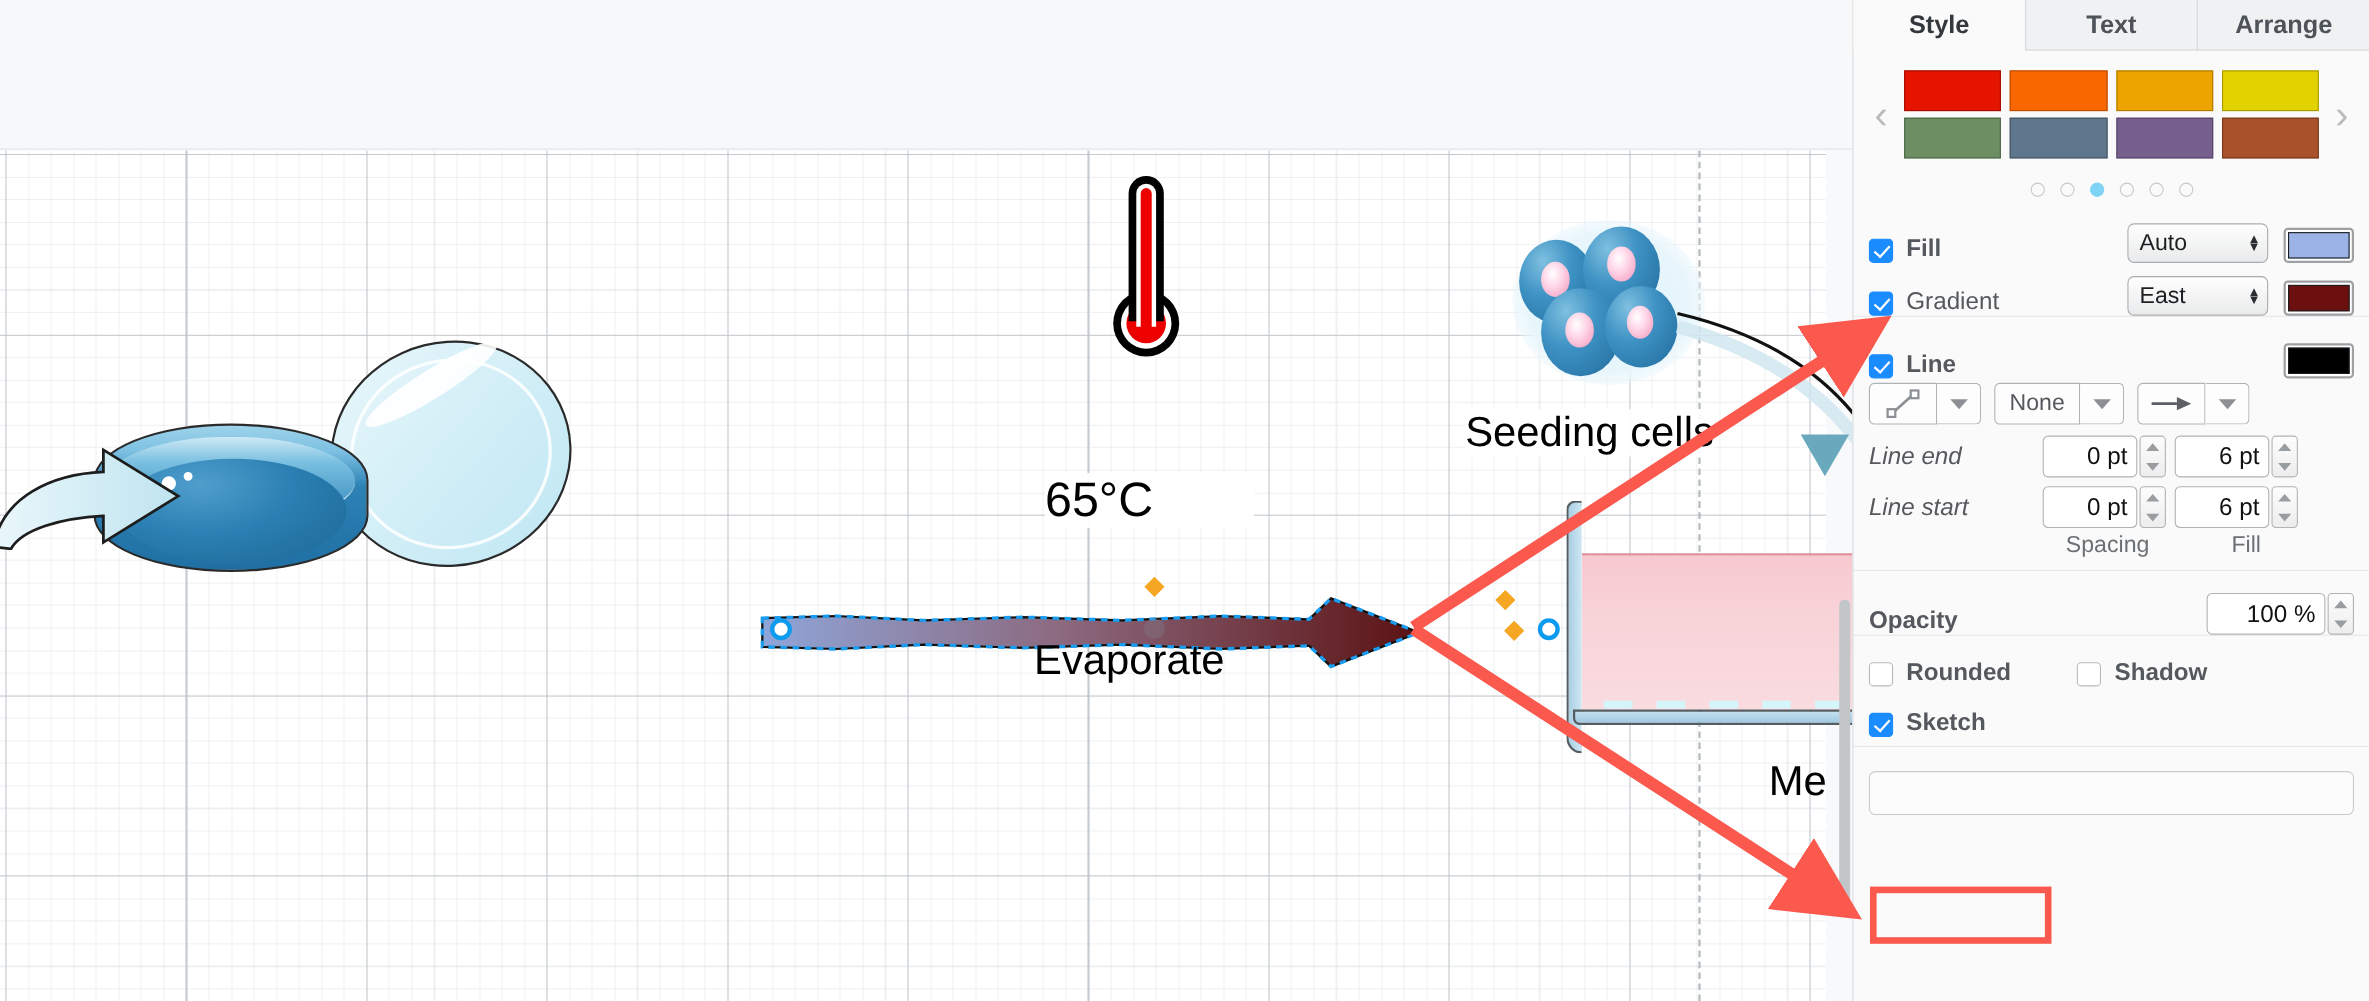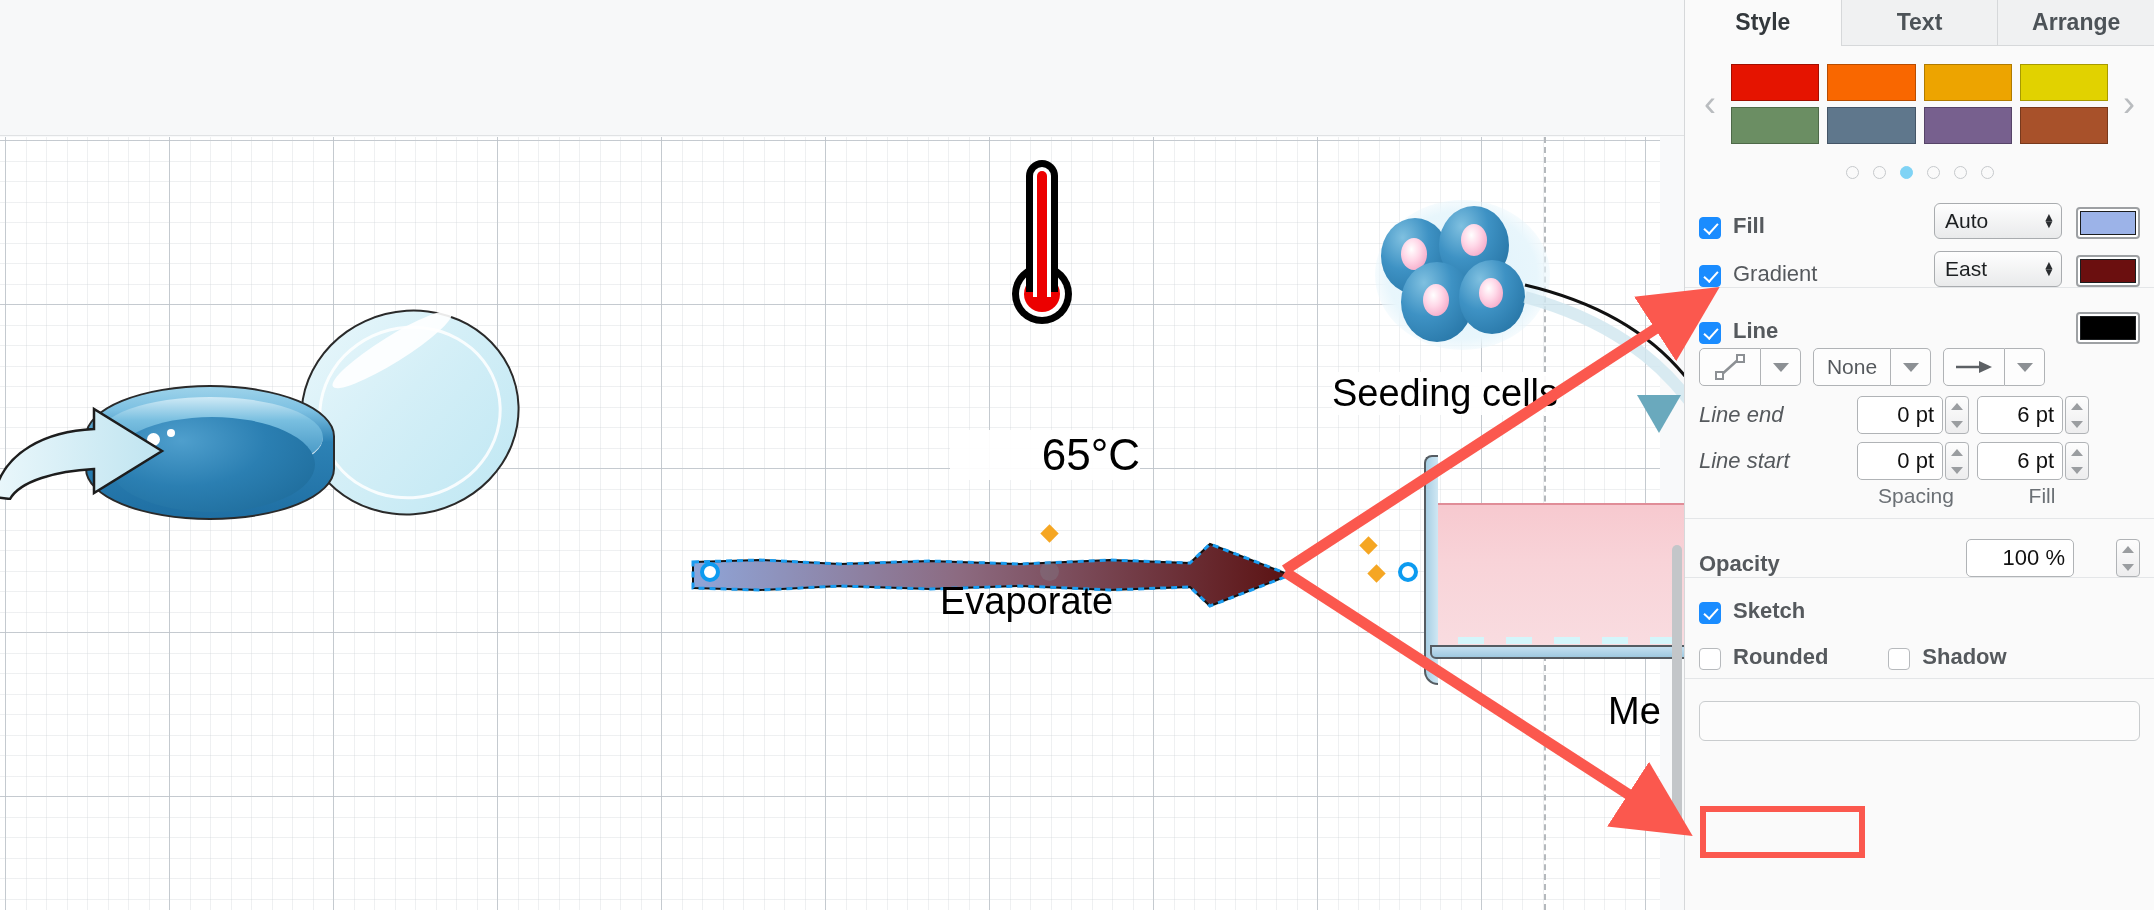--- a/index.html
+++ b/index.html
@@ -105,21 +105,21 @@
   .thermo-bulb-in {
     position:absolute; left: 7px; top: 7px; width: 46px; height: 46px;
     background:#fff; border-radius:50%;
   }
   .thermo-bulb-merc {
     position:absolute; left: 12px; top: 12px; width: 36px; height: 36px;
     background:#ec0000; border-radius:50%;
   }
   #temp-label {
     position:absolute; left: 950px; top: 430px; width: 190px;
-    text-align:right; font-size: 44px; color:#000;
+    text-align:left; font-size: 44px; color:#000;
     background: rgba(255,255,255,.92);
   }
 
   
   #cells-group { position:absolute; left: 1375px; top: 200px; width: 175px; height: 150px; }
   .cells-halo {
     position:absolute; left:0; top:0; width: 175px; height: 150px;
     background: radial-gradient(ellipse at 50% 50%, #dff2fb 0%, #e8f6fc 60%, rgba(232,246,252,0) 78%);
     border-radius:50%;
   }
@@ -552,42 +552,42 @@
       </div>
 
       <div class="foot">
         <span style="width:150px;"></span>
         <span style="width:118px;margin-left:8px;">Spacing</span>
         <span style="width:118px;margin-left:8px;">Fill</span>
       </div>
     </div>
 
     <div class="sec">
-      <div class="row" style="height:58px;gap:40px;">
+      <div class="row" style="height:58px;">
         <div class="lbl">Opacity</div>
         <div class="spacer"></div>
         <div class="num" style="width:108px;">100 %</div>
         <div class="stepper">
             <span class="st-up"></span>
             <span class="st-dn"></span>
           </div>
       </div>
     </div>
 
     <div class="sec" style="padding-bottom:8px;">
       <div class="row" style="height:46px;">
-        <div class="cb on"></div>
-        <div class="lbl">Sketch</div>
-      </div>
-      <div class="row" style="height:46px;">
         <div class="cb"></div>
         <div class="lbl">Rounded</div>
         <div style="width:60px;"></div>
         <div class="cb"></div>
         <div class="lbl">Shadow</div>
+      </div>
+      <div class="row" style="height:46px;">
+        <div class="cb on"></div>
+        <div class="lbl">Sketch</div>
       </div>
     </div>
 
     <div class="bottom-btn"></div>
   </div>
 
   <svg id="annot-svg">
     <defs>
       <marker id="rh" markerWidth="7" markerHeight="7" refX="4" refY="3.5" orient="auto">
         <path d="M0,0 L7,3.5 L0,7 z" fill="#fb584e"></path>

